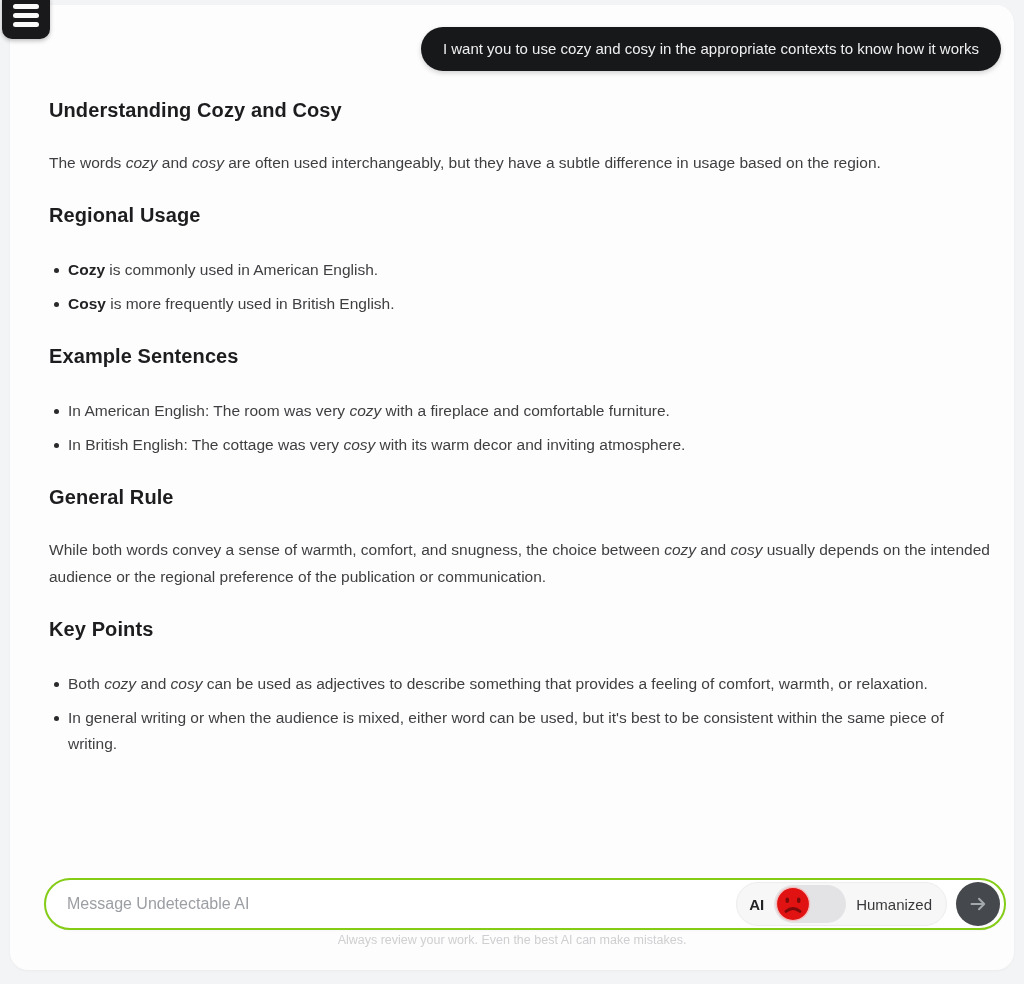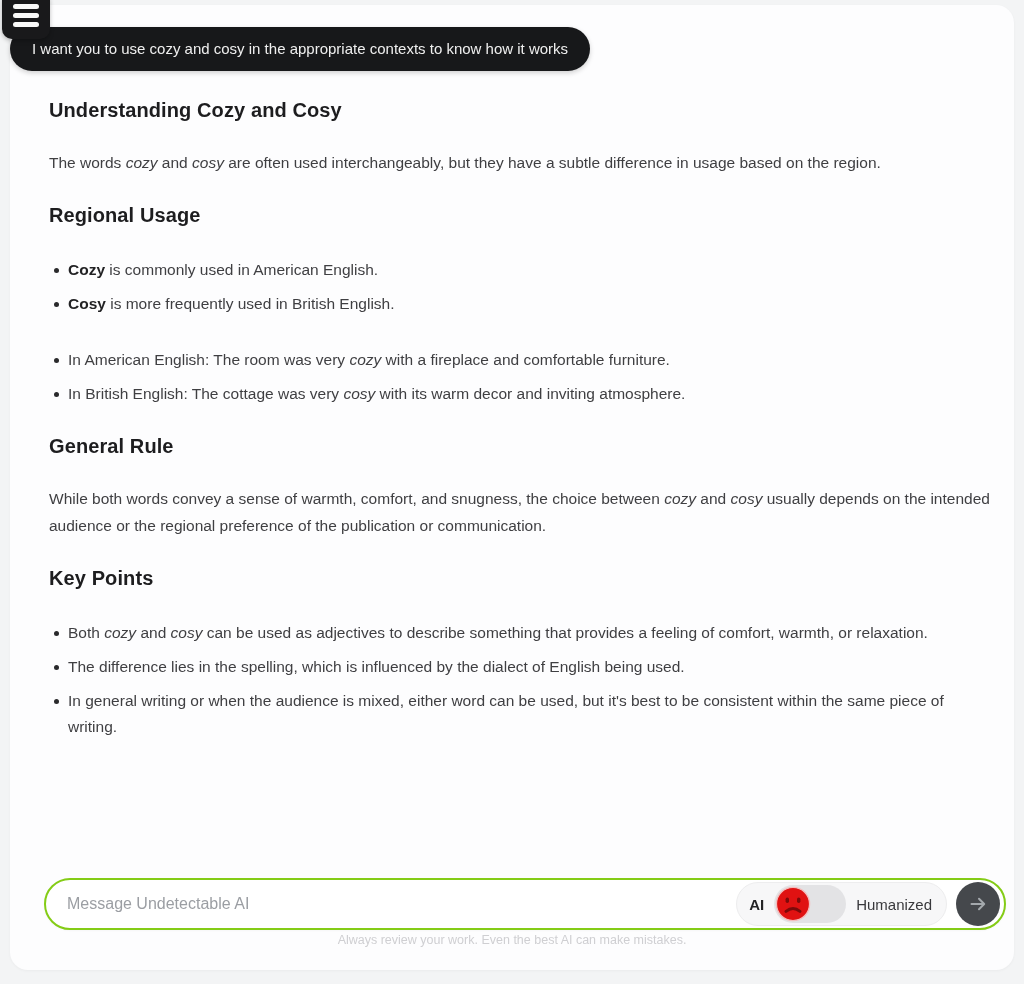--- a/index.html
+++ b/index.html
@@ -17,21 +17,21 @@
   }
   
   .menu-btn {
     position:absolute; left:-8px; top:-14px; width:48px; height:48px;
     background:#19191b; border:none; border-radius:10px;
     display:flex; flex-direction:column; justify-content:center; align-items:center;
     gap:4px; cursor:pointer; box-shadow:0 2px 4px rgba(0,0,0,0.25); z-index:5;
   }
   .menu-btn .bar { width:26px; height:5px; background:#fafafa; border-radius:2.5px; }
   
-  .user-row { display:flex; padding:22px 13px 0 0; }
+  .user-row { display:flex; justify-content:flex-end; padding:22px 13px 0 0; }
   .user-bubble {
     background:#17181a; color:#efefef; border-radius:24px;
     padding:12px 22px; font-size:15px; line-height:20px; max-width:80%;
     box-shadow:0 2px 5px rgba(0,0,0,0.18);
   }
   
   .content { padding:0 22px 0 39px; color:#3f3f42; }
   .content h2 {
     font-size:20px; font-weight:700; color:#1d1d1f; letter-spacing:0.1px;margin-top:28px;
   }
@@ -106,32 +106,32 @@
     <h2 class="h-title">Understanding Cozy and Cosy</h2>
 
     <p><span>The words </span><span style="font-style: italic;">cozy</span><span> and </span><span style="font-style: italic;">cosy</span><span> are often used interchangeably, but they have a subtle difference in usage based on the region.</span></p>
 
     <h2 class="h-section-1">Regional Usage</h2>
     <ul>
       <li><span style="font-weight: 700; color: rgb(34, 34, 36);">Cozy</span><span> is commonly used in American English.</span></li>
       <li><span style="font-weight: 700; color: rgb(34, 34, 36);">Cosy</span><span> is more frequently used in British English.</span></li>
     </ul>
 
+    <h2 class="h-section-2">Example Sentences</h2>
     <ul>
       <li><span>In American English: The room was very </span><span style="font-style: italic;">cozy</span><span> with a fireplace and comfortable furniture.</span></li>
       <li><span>In British English: The cottage was very </span><span style="font-style: italic;">cosy</span><span> with its warm decor and inviting atmosphere.</span></li>
     </ul>
 
     <h2 class="h-section-3">General Rule</h2>
     <p><span>While both words convey a sense of warmth, comfort, and snugness, the choice between </span><span style="font-style: italic;">cozy</span><span> and </span><span style="font-style: italic;">cosy</span><span> usually depends on the intended audience or the regional preference of the publication or communication.</span></p>
 
     <h2 class="h-section-4">Key Points</h2>
     <ul>
       <li><span>Both </span><span style="font-style: italic;">cozy</span><span> and </span><span style="font-style: italic;">cosy</span><span> can be used as adjectives to describe something that provides a feeling of comfort, warmth, or relaxation.</span></li>
-      <li><span>The difference lies in the spelling, which is influenced by the dialect of English being used.</span></li>
       <li><span>In general writing or when the audience is mixed, either word can be used, but it's best to be consistent within the same piece of writing.</span></li>
     </ul>
   </article>
 
   <div class="composer">
     <input type="text" placeholder="Message Undetectable AI" style="">
 
     <div class="mode-toggle">
       <span class="mode-label-left">AI</span>
       <div class="toggle-track">

